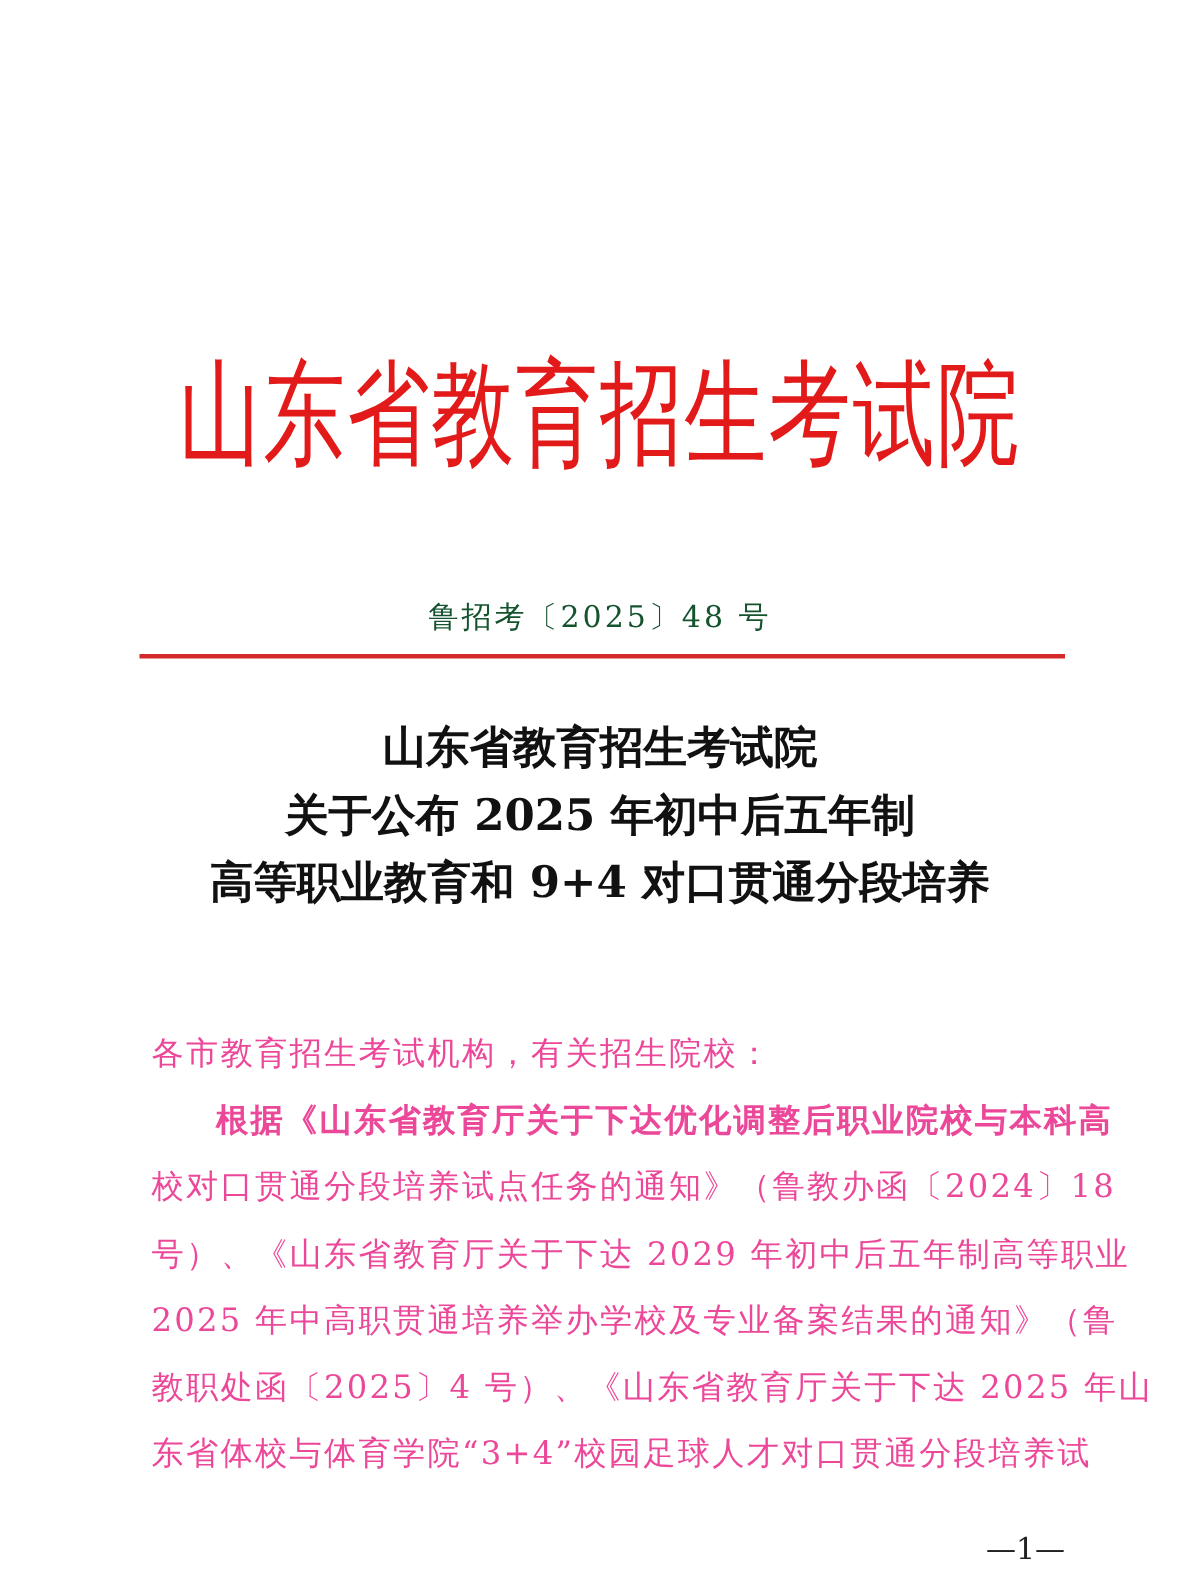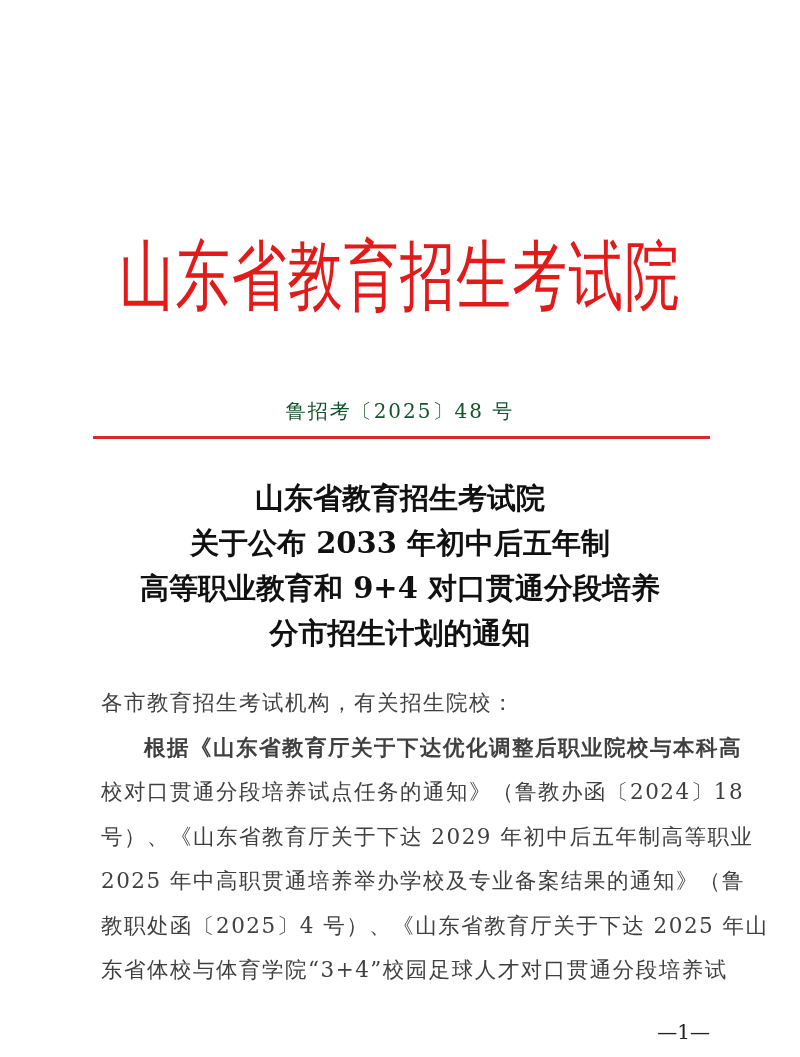--- a/index.html
+++ b/index.html
@@ -23,21 +23,21 @@
       background: #d42a2a;
     }
     .title {
       position: absolute; left: 0; width: 800px; top: 476px;
       text-align: center; font-weight: bold; font-size: 29px; line-height: 45px;
       color: #111;
     }
     .title div { height: 45px; }
     .body {
       position: absolute; left: 101px; width: 600px; top: 681px;
-      font-size: 21.5px; line-height: 44.5px; color: #404040;
+      font-size: 21.5px; line-height: 44.5px; color: #ec4899;
       letter-spacing: 1.5px;
     }
     .body .line { white-space: nowrap; height: 44.5px; }
     .body .indent { padding-left: 43px; font-weight: bold; }
     .pagenum {
       position: absolute; left: 620px; width: 90px; top: 1018px;
       text-align: right; font-size: 20px; line-height: 28px; color: #222;
     }
   </style>
 </head>
@@ -46,23 +46,22 @@
 <div class="page">
 
   <div class="masthead">山东省教育招生考试院</div>
 
   <div class="docno">鲁招考〔2025〕48 号</div>
 
   <div class="redline"></div>
 
   <div class="title">
     <div>山东省教育招生考试院</div>
-    <div>关于公布 2033 年初中后五年制</div>
+    <div>关于公布 2025 年初中后五年制</div>
     <div>高等职业教育和 9+4 对口贯通分段培养</div>
-    <div>分市招生计划的通知</div>
   </div>
 
   <div class="body">
     <div class="line">各市教育招生考试机构，有关招生院校：</div>
     <div class="line indent">根据《山东省教育厅关于下达优化调整后职业院校与本科高</div>
     <div class="line">校对口贯通分段培养试点任务的通知》（鲁教办函〔2024〕18</div>
     <div class="line">号）、《山东省教育厅关于下达 2029 年初中后五年制高等职业</div>
     <div class="line">2025 年中高职贯通培养举办学校及专业备案结果的通知》（鲁</div>
     <div class="line">教职处函〔2025〕4 号）、《山东省教育厅关于下达 2025 年山</div>
     <div class="line">东省体校与体育学院“3+4”校园足球人才对口贯通分段培养试</div>

